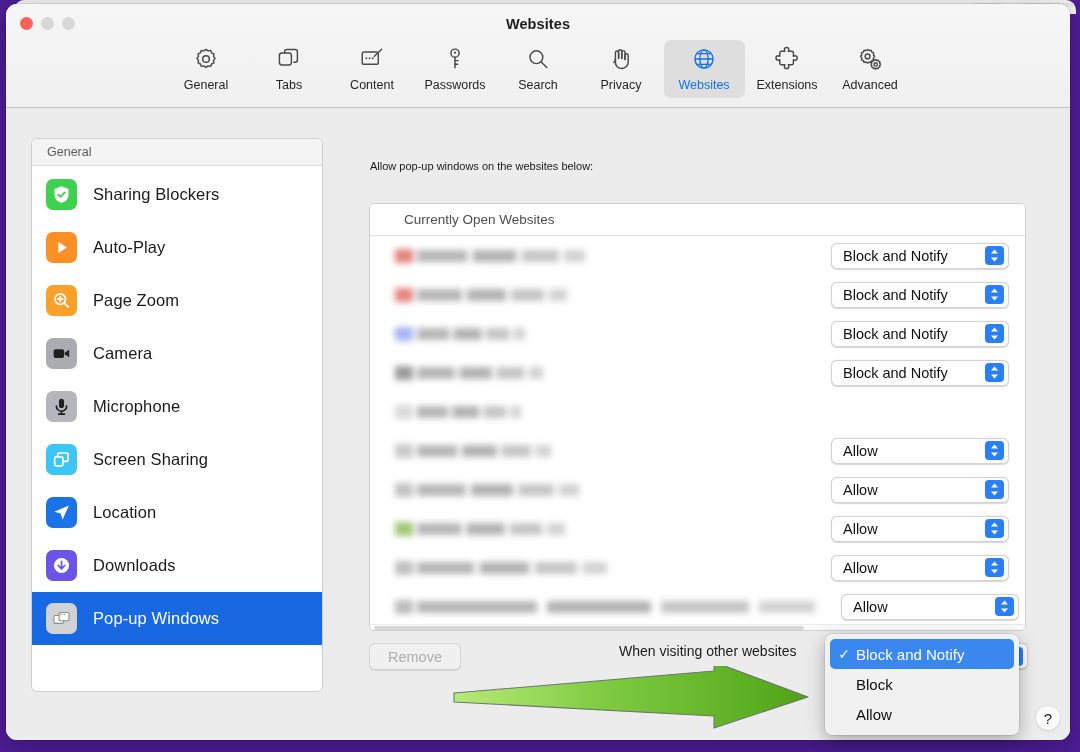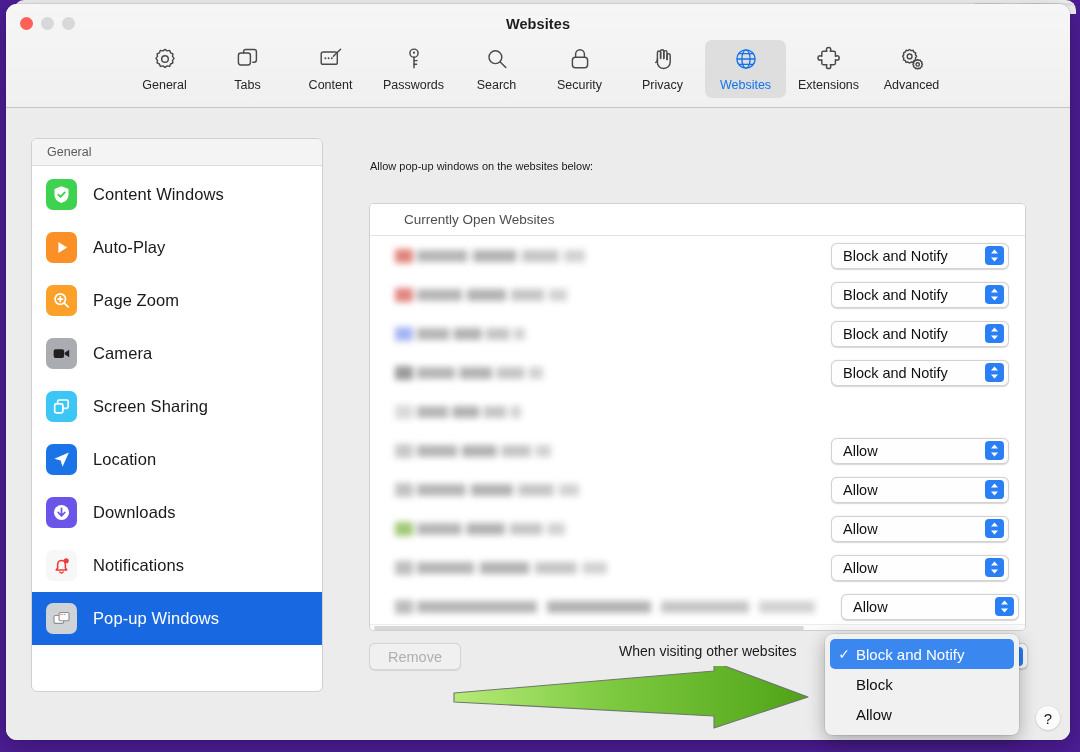--- a/index.html
+++ b/index.html
@@ -419,29 +419,20 @@
               <svg width="26" height="26" viewBox="0 0 26 26" fill="none" stroke="currentColor" stroke-width="1.45" stroke-linecap="round" stroke-linejoin="round">
                 <circle cx="11.4" cy="11.2" r="6.4"></circle>
                 <path d="M16.2 16 L21.8 21.6"></path>
               </svg>
             </span>
             <span class="tb-label">Search</span>
           </div>
           <div class="tb-item">
             <span class="glyph">
               <svg width="26" height="26" viewBox="0 0 26 26" fill="none" stroke="currentColor" stroke-width="1.45" stroke-linecap="round" stroke-linejoin="round">
-                <rect x="5.4" y="11.2" width="15.2" height="10.6" rx="3"></rect>
-                <path d="M8.6 11.2 V8.2 a4.4 4.4 0 0 1 8.8 0 v3"></path>
-              </svg>
-            </span>
-            <span class="tb-label">Security</span>
-          </div>
-          <div class="tb-item">
-            <span class="glyph">
-              <svg width="26" height="26" viewBox="0 0 26 26" fill="none" stroke="currentColor" stroke-width="1.45" stroke-linecap="round" stroke-linejoin="round">
                 <path d="M7.4 14.6 V6.6 a1.6 1.6 0 0 1 3.2 0 V12.6"></path>
                 <path d="M10.6 12.3 V5.3 a1.6 1.6 0 0 1 3.2 0 V12.4"></path>
                 <path d="M13.8 12.4 V6.2 a1.6 1.6 0 0 1 3.2 0 V13.6"></path>
                 <path d="M17 13.6 V9.4 a1.6 1.6 0 0 1 3.2 0 v6.6 c0 3.6 -2.6 6.4 -6.4 6.4 c-3.8 0 -6.4 -2.6 -6.4 -6.2 V13"></path>
                 <path d="M7.4 14.8 l-1.6 1.6"></path>
               </svg>
             </span>
             <span class="tb-label">Privacy</span>
           </div>
           <div class="tb-item selected">
@@ -483,21 +474,21 @@
       <div class="sidebar">
         <div class="sidebar-header">General</div>
         <div class="side-list" id="side-list">
             <div class="side-item">
               <span class="s-icon" style="background: rgb(63, 210, 80);">
                 <svg width="21" height="21" viewBox="0 0 24 24">
                   <path d="M12 2.6 L20 5.6 V12 c0 5.2 -3.3 8.2 -8 9.6 C7.3 20.2 4 17.2 4 12 V5.6 Z" fill="#ffffff"></path>
                   <path d="M8.3 12.2 l2.6 2.6 4.9-5.1" stroke="#3fd250" stroke-width="2.1" fill="none" stroke-linecap="round" stroke-linejoin="round"></path>
                 </svg>
               </span>
-              <span class="s-label">Content Windows</span>
+              <span class="s-label">Sharing Blockers</span>
             </div>
             <div class="side-item">
               <span class="s-icon" style="background: rgb(251, 144, 38);">
                 <svg width="21" height="21" viewBox="0 0 24 24">
                   <path d="M8.4 5.6 L18.4 12 L8.4 18.4 Z" fill="#ffffff"></path>
                 </svg>
               </span>
               <span class="s-label">Auto-Play</span>
             </div>
             <div class="side-item">
@@ -513,20 +504,31 @@
             <div class="side-item">
               <span class="s-icon" style="background: rgb(169, 173, 178);">
                 <svg width="21" height="21" viewBox="0 0 24 24">
                   <rect x="3" y="7" width="12" height="10" rx="2.2" fill="#1f1f1f"></rect>
                   <path d="M15.6 11.2 L20.8 7.8 V16.2 L15.6 12.8 Z" fill="#1f1f1f"></path>
                 </svg>
               </span>
               <span class="s-label">Camera</span>
             </div>
             <div class="side-item">
+              <span class="s-icon" style="background: rgb(179, 183, 187);">
+                <svg width="21" height="21" viewBox="0 0 24 24" fill="none" stroke="#1f1f1f" stroke-width="1.9" stroke-linecap="round">
+                  <rect x="9.1" y="3.1" width="5.8" height="10.6" rx="2.9" fill="#1f1f1f" stroke="none"></rect>
+                  <path d="M6.2 11.6 a5.8 5.8 0 0 0 11.6 0"></path>
+                  <path d="M12 17.4 V20.8"></path>
+                  <path d="M8.7 20.8 H15.3"></path>
+                </svg>
+              </span>
+              <span class="s-label">Microphone</span>
+            </div>
+            <div class="side-item">
               <span class="s-icon" style="background: rgb(60, 198, 246);">
                 <svg width="21" height="21" viewBox="0 0 24 24" fill="none" stroke="#ffffff" stroke-width="1.9">
                   <rect x="7.6" y="4.6" width="12" height="9.6" rx="1.8"></rect>
                   <rect x="4.2" y="9" width="9.4" height="10.2" rx="1.8" fill="#3cc6f6"></rect>
                 </svg>
               </span>
               <span class="s-label">Screen Sharing</span>
             </div>
             <div class="side-item">
               <span class="s-icon" style="background: rgb(26, 116, 232);">
@@ -537,30 +539,20 @@
               <span class="s-label">Location</span>
             </div>
             <div class="side-item">
               <span class="s-icon" style="background: rgb(106, 85, 232);">
                 <svg width="21" height="21" viewBox="0 0 24 24">
                   <circle cx="12" cy="12" r="8.6" fill="#ffffff"></circle>
                   <path d="M12 7.4 V15.6 M8.3 12 L12 15.8 L15.7 12" stroke="#6a55e8" stroke-width="2" fill="none" stroke-linecap="round" stroke-linejoin="round"></path>
                 </svg>
               </span>
               <span class="s-label">Downloads</span>
-            </div>
-            <div class="side-item">
-              <span class="s-icon" style="background: rgb(247, 247, 247);">
-                <svg width="21" height="21" viewBox="0 0 24 24" fill="none" stroke="#ef3b3b" stroke-width="1.8" stroke-linecap="round" stroke-linejoin="round">
-                  <path d="M6 17.2 h12 l-1.6-2.4 V10.6 a4.4 4.4 0 0 0-8.8 0 v4.2 Z"></path>
-                  <path d="M10.2 19.4 a2 2 0 0 0 3.6 0"></path>
-                  <circle cx="17.4" cy="6.6" r="2.9" fill="#ef3b3b" stroke="none"></circle>
-                </svg>
-              </span>
-              <span class="s-label">Notifications</span>
             </div>
             <div class="side-item active">
               <span class="s-icon" style="background: rgb(207, 211, 214);">
                 <svg width="21" height="21" viewBox="0 0 24 24" fill="none">
                   <rect x="3.4" y="8.6" width="11" height="9" rx="1.6" fill="#ffffff" stroke="#8d9094" stroke-width="1.3"></rect>
                   <rect x="9.2" y="5.2" width="11.4" height="9.4" rx="1.6" fill="#fafafa" stroke="#8d9094" stroke-width="1.3"></rect>
                   <circle cx="11.5" cy="7.3" r=".75" fill="#e8584e"></circle>
                   <circle cx="13.6" cy="7.3" r=".75" fill="#e8b34e"></circle>
                   <circle cx="15.7" cy="7.3" r=".75" fill="#68bd5b"></circle>
                 </svg>

